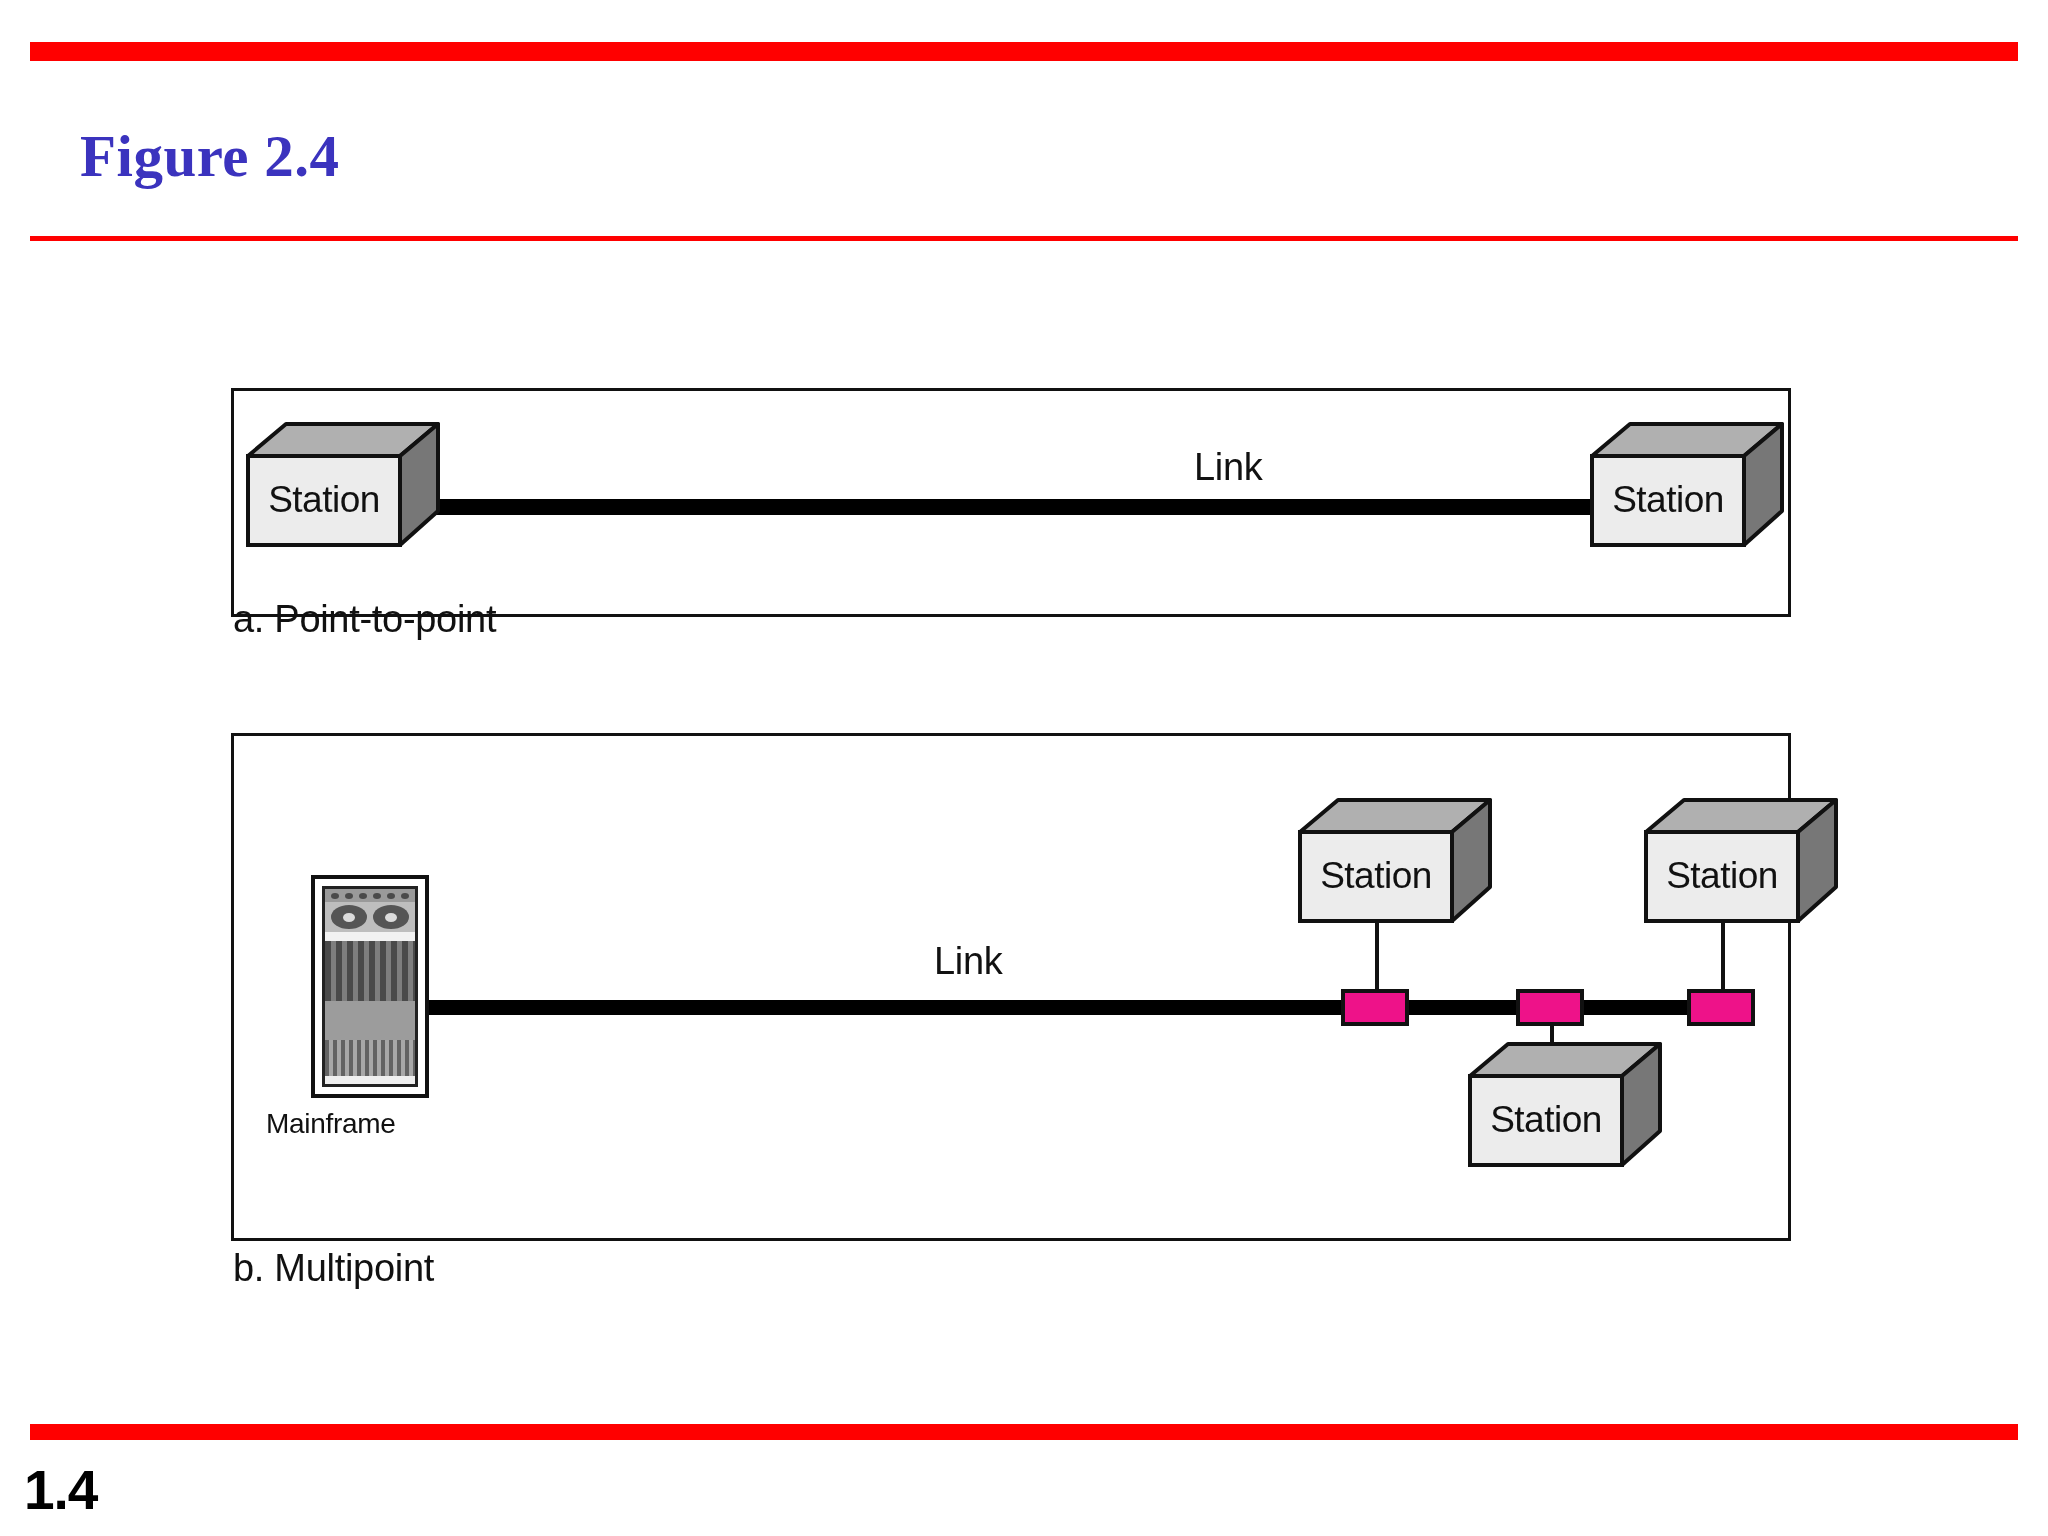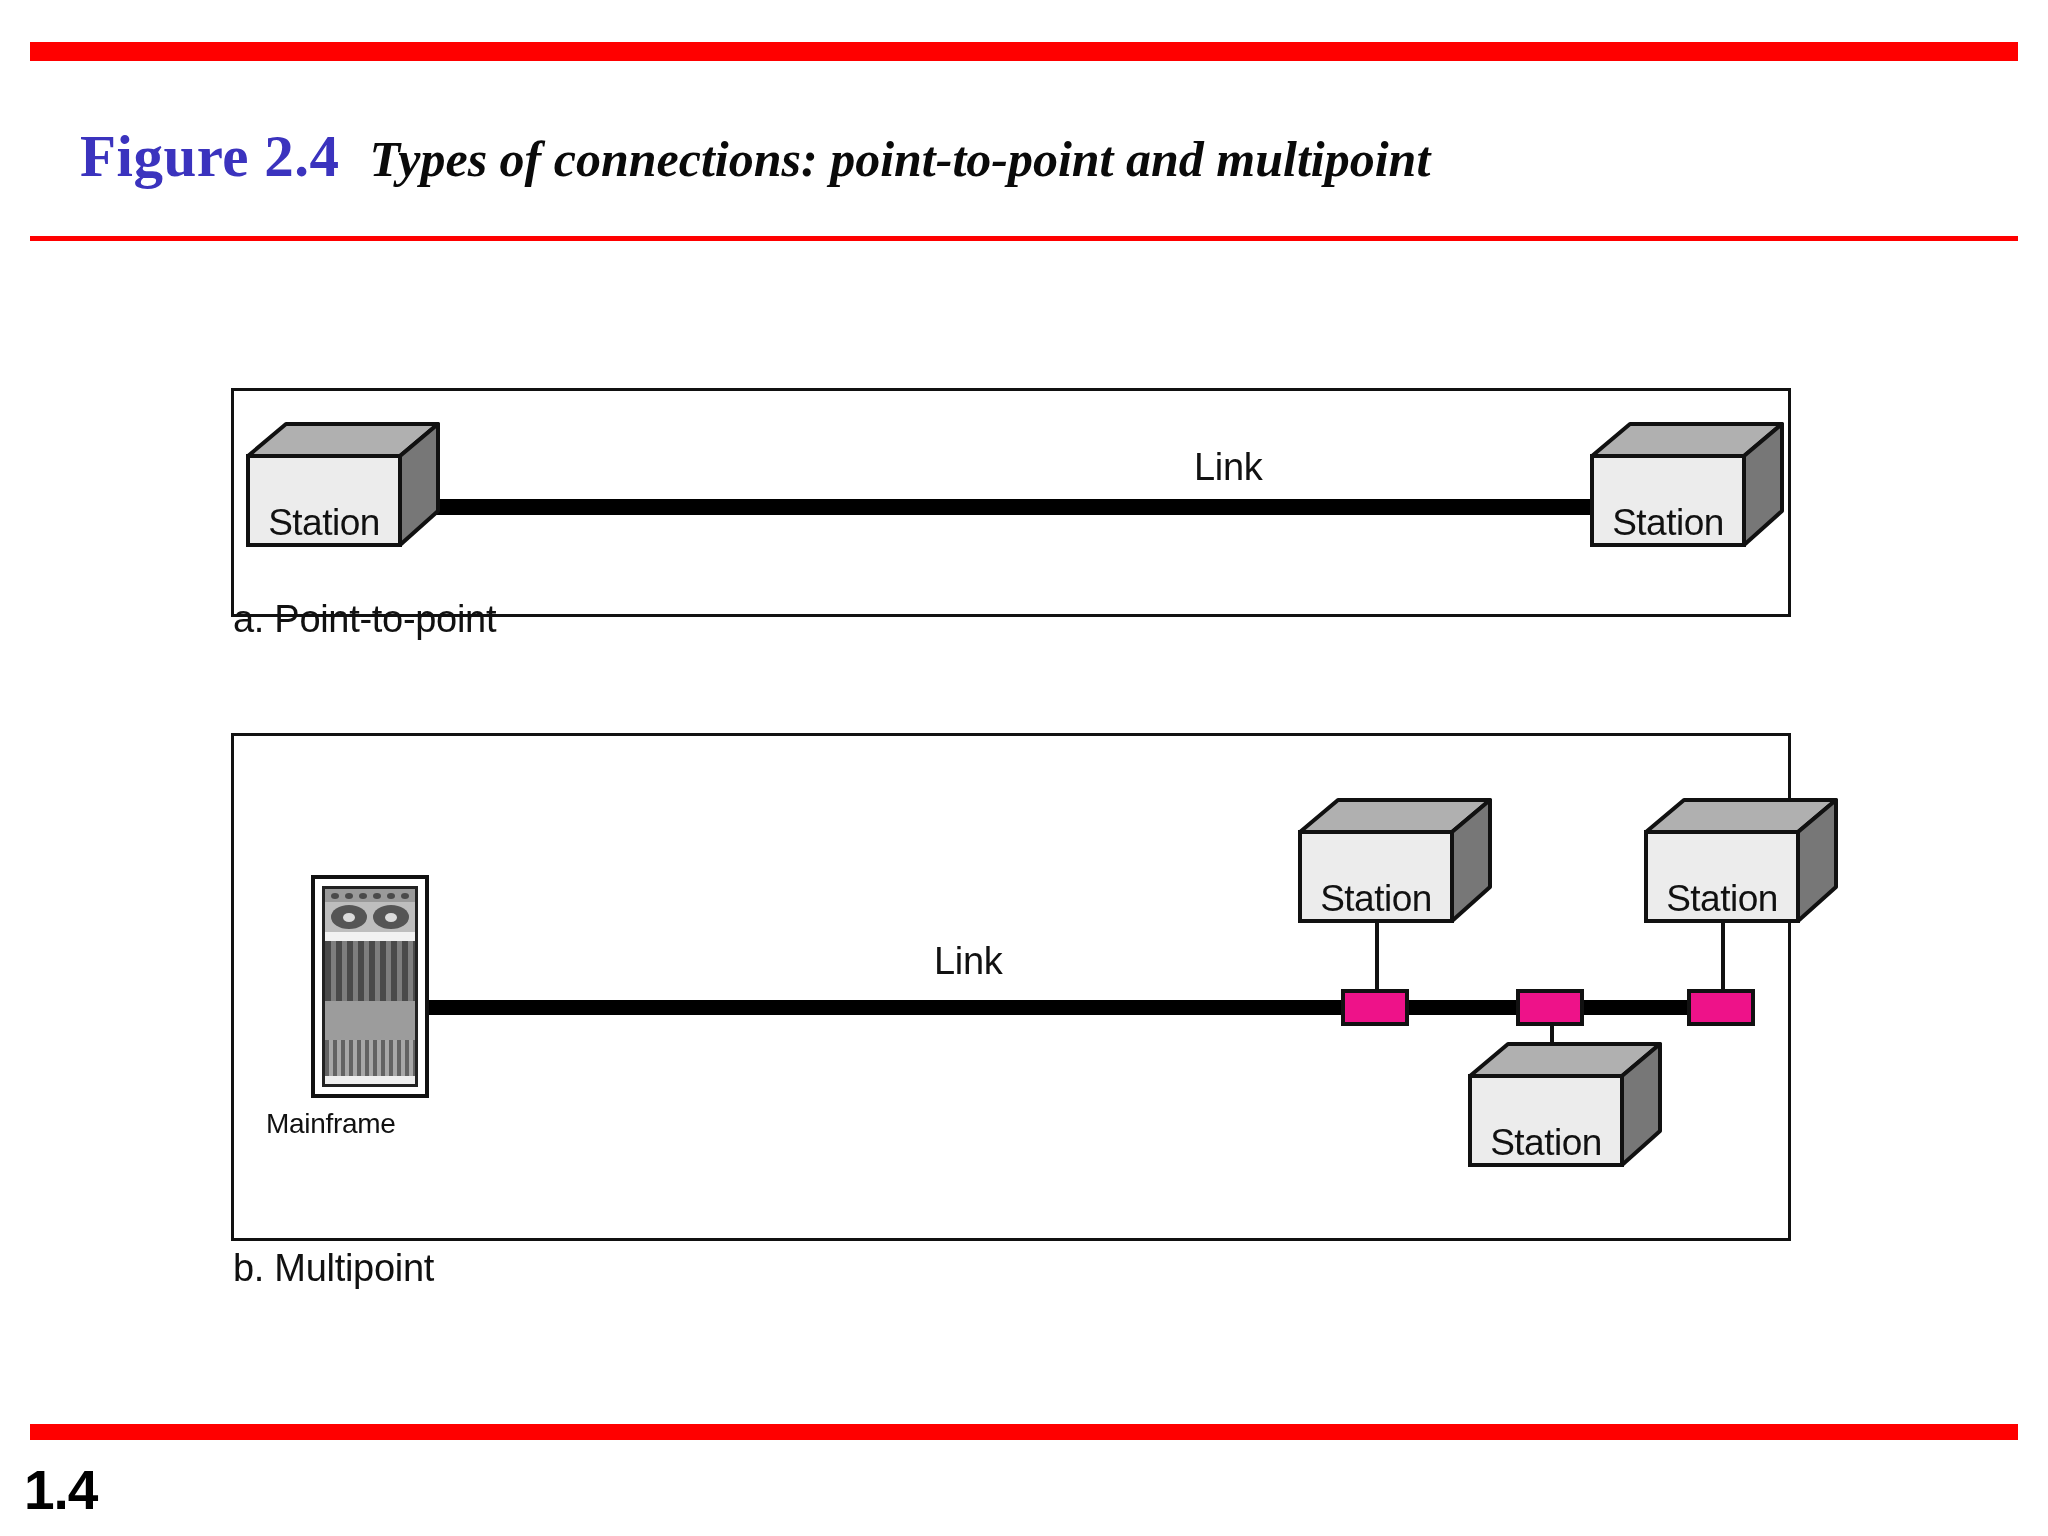--- a/index.html
+++ b/index.html
@@ -108,21 +108,21 @@
     top: 0;
     width: 100%;
     height: 100%;
   }
   .station .face {
     position: absolute;
     background: #ECECEC;
     border: 4px solid #111111;
     box-sizing: border-box;
     display: flex;
-    align-items: flex-end;
+    align-items: center;
     justify-content: center;
   }
   .station .label {
     font-family: "Liberation Sans", sans-serif;
     font-size: 37px;
     color: #111111;
     letter-spacing: -0.5px;
     line-height: 1;
     padding-bottom: 2px;
   }
@@ -257,21 +257,20 @@
     letter-spacing: -0.3px;
   }
 </style>
 </head>
 <body>
 
 <div class="rule-top"></div>
 
 <div class="title-row">
   <span class="fig-label">Figure 2.4</span>
-  <span class="fig-caption">Types of connections: point-to-point and multipoint</span>
 </div>
 
 <div class="rule-mid"></div>
 
 <div class="panel" id="panel-a">
 
   <div class="link-line" style="left:119px; top:108px; width:1320px; height:16px;"></div>
 
   <div class="link-label" style="left:960px; top:55px;">Link</div>
 

